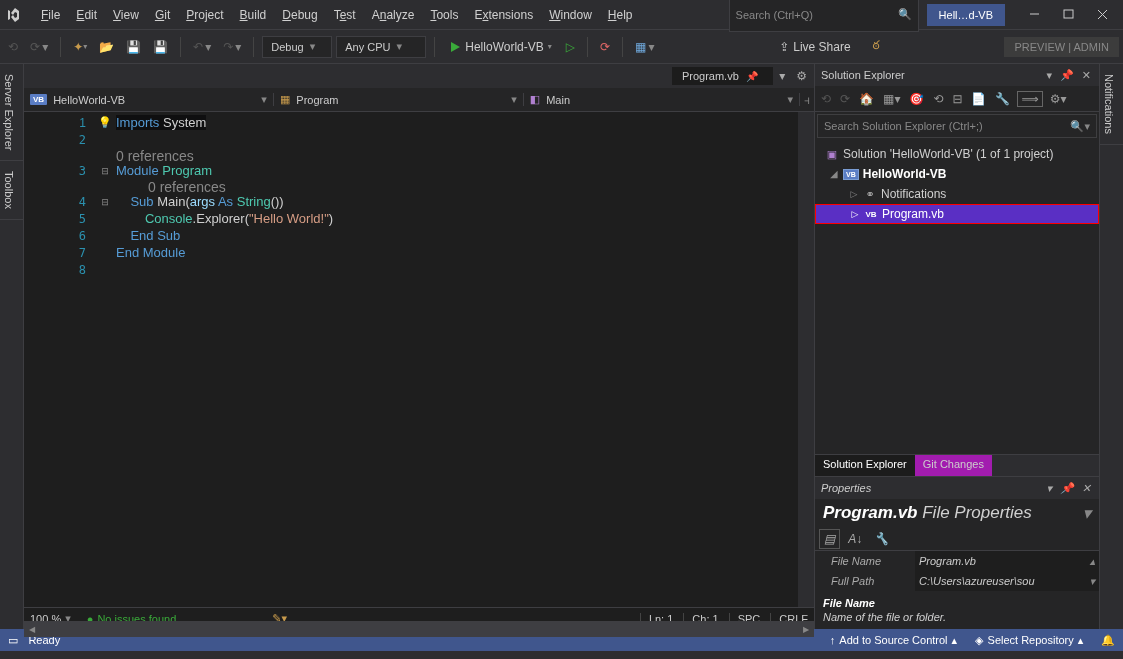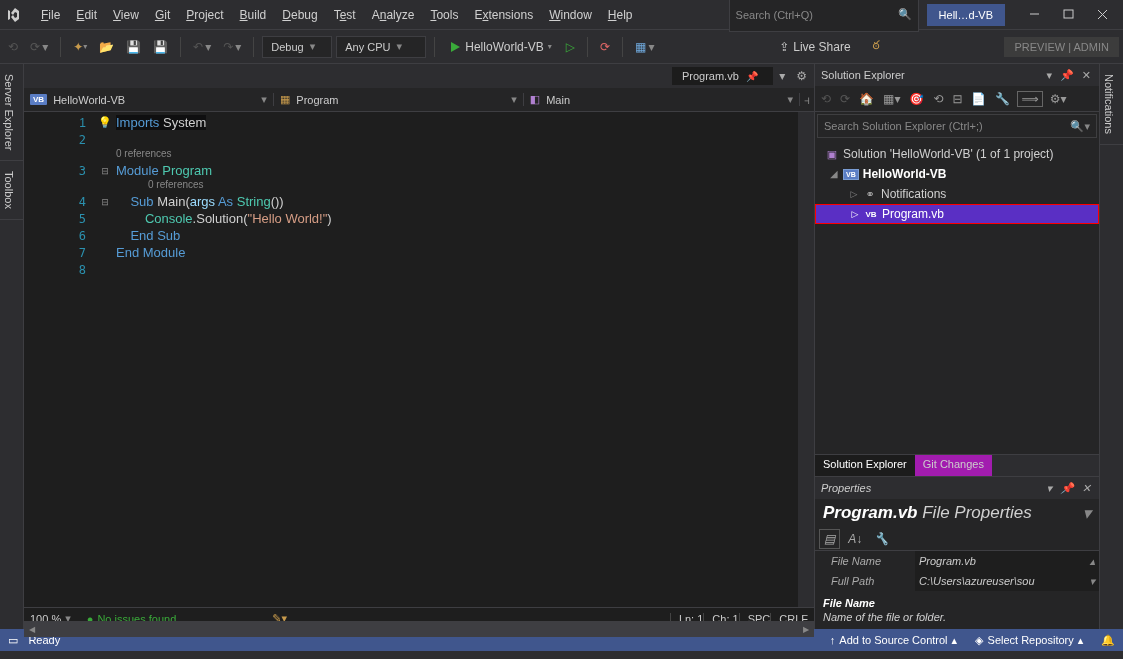--- a/index.html
+++ b/index.html
@@ -43,30 +43,30 @@
 .ln { height:17px; display:flex; align-items:center; justify-content:flex-end; padding-right:8px; color:#2b91af; font-family:Consolas,monospace; font-size:12px; position:relative; }
 .lamp { position:absolute; right:-18px; color:#c79a4c; font-size:11px; }
 .fold-gutter { width:22px; padding-top:2px; }
 .fold { height:17px; display:flex; align-items:center; justify-content:center; color:#888; font-size:9px; cursor:pointer; }
 .code { flex:1; padding-top:2px; font-family:Consolas,monospace; font-size:13px; }
 .cline { height:17px; display:flex; align-items:center; white-space:pre; }
 .kw { color:#569cd6; }
 .kw2 { color:#4ec9b0; }
 .str { color:#d69d85; }
 .id { color:#9cdcfe; }
-.ref-lens { color:#888; font-size:10px; height:14px; padding-left:32px; }
+.ref-lens { color:#888; font-size:14px; height:14px; padding-left:32px; }
 .highlight-line { background:#0f0f10; display:inline-block; }
 .editor-vscroll { width:16px; background:#2d2d30; }
 .editor-hscroll { position:absolute; bottom:22px; left:24px; right:309px; height:16px; background:#3e3e42; display:flex; }
 .hs-track { flex:1; }
 .hs-btn { width:16px; background:#3e3e42; display:flex; align-items:center; justify-content:center; color:#888; font-size:8px; }
 .editor-statusbar { height:22px; background:#1e1e1e; border-top:1px solid #3e3e42; display:flex; align-items:center; padding:0 6px; gap:16px; font-size:11px; color:#ccc; }
 .zoom { display:flex; gap:4px; align-items:center; }
 .issues { color:#3aaa3a; display:flex; align-items:center; gap:4px; }
-.esb-right { margin-left:auto; display:flex; }
+.esb-right { margin-left:auto; display:flex; gap:10px; }
 .status-cell { border-left:1px solid #444; padding-left:8px; }
 
 .right-panels { width:285px; background:#252526; display:flex; flex-direction:column; border-left:1px solid #3e3e42; }
 .panel-header { height:22px; background:#2d2d30; display:flex; align-items:center; padding:0 6px; font-size:11px; color:#ccc; }
 .panel-header .ctl { margin-left:auto; display:flex; gap:4px; }
 .panel-header .ctl span { cursor:pointer; color:#aaa; padding:0 2px; }
 .se-toolbar { height:26px; display:flex; align-items:center; padding:0 4px; gap:5px; border-bottom:1px solid #3e3e42; flex-wrap:nowrap; overflow:hidden; }
 .se-tb { color:#999; cursor:pointer; padding:2px; font-size:12px; }
 .se-tb.disabled { color:#555; }
 .se-search { height:24px; background:#252526; border:1px solid #3e3e40; display:flex; align-items:center; padding:0 6px; font-size:11px; color:#888; margin:2px; }
@@ -251,21 +251,21 @@
           <div class="fold"></div>
           <div class="fold"></div>
       </div>
       <div class="code">
         <div class="cline"><span class="highlight-line"><span class="kw">Imports</span><span> System</span></span></div>
         <div class="cline"></div>
         <div class="ref-lens" style="padding-left:0;">0 references</div>
         <div class="cline"><span class="kw">Module</span><span class="kw2"> Program</span></div>
         <div class="ref-lens">0 references</div>
         <div class="cline"><span class="kw">    Sub </span><span>Main</span><span>(</span><span class="id">args</span><span class="kw"> As </span><span class="kw2">String</span><span>())</span></div>
-        <div class="cline"><span>        </span><span class="kw2">Console</span><span>.Solution(</span><span class="str">"Hello World!"</span><span>)</span></div>
+        <div class="cline"><span>        </span><span class="kw2">Console</span><span>.Explorer(</span><span class="str">"Hello World!"</span><span>)</span></div>
         <div class="cline"><span class="kw">    End Sub</span></div>
         <div class="cline"><span class="kw">End Module</span></div>
         <div class="cline"></div>
       </div>
       <div class="editor-vscroll"></div>
     </div>
     <div class="editor-statusbar">
       <div class="zoom">
           <span>100 %</span>
           <span style="color:#888;">▾</span>

